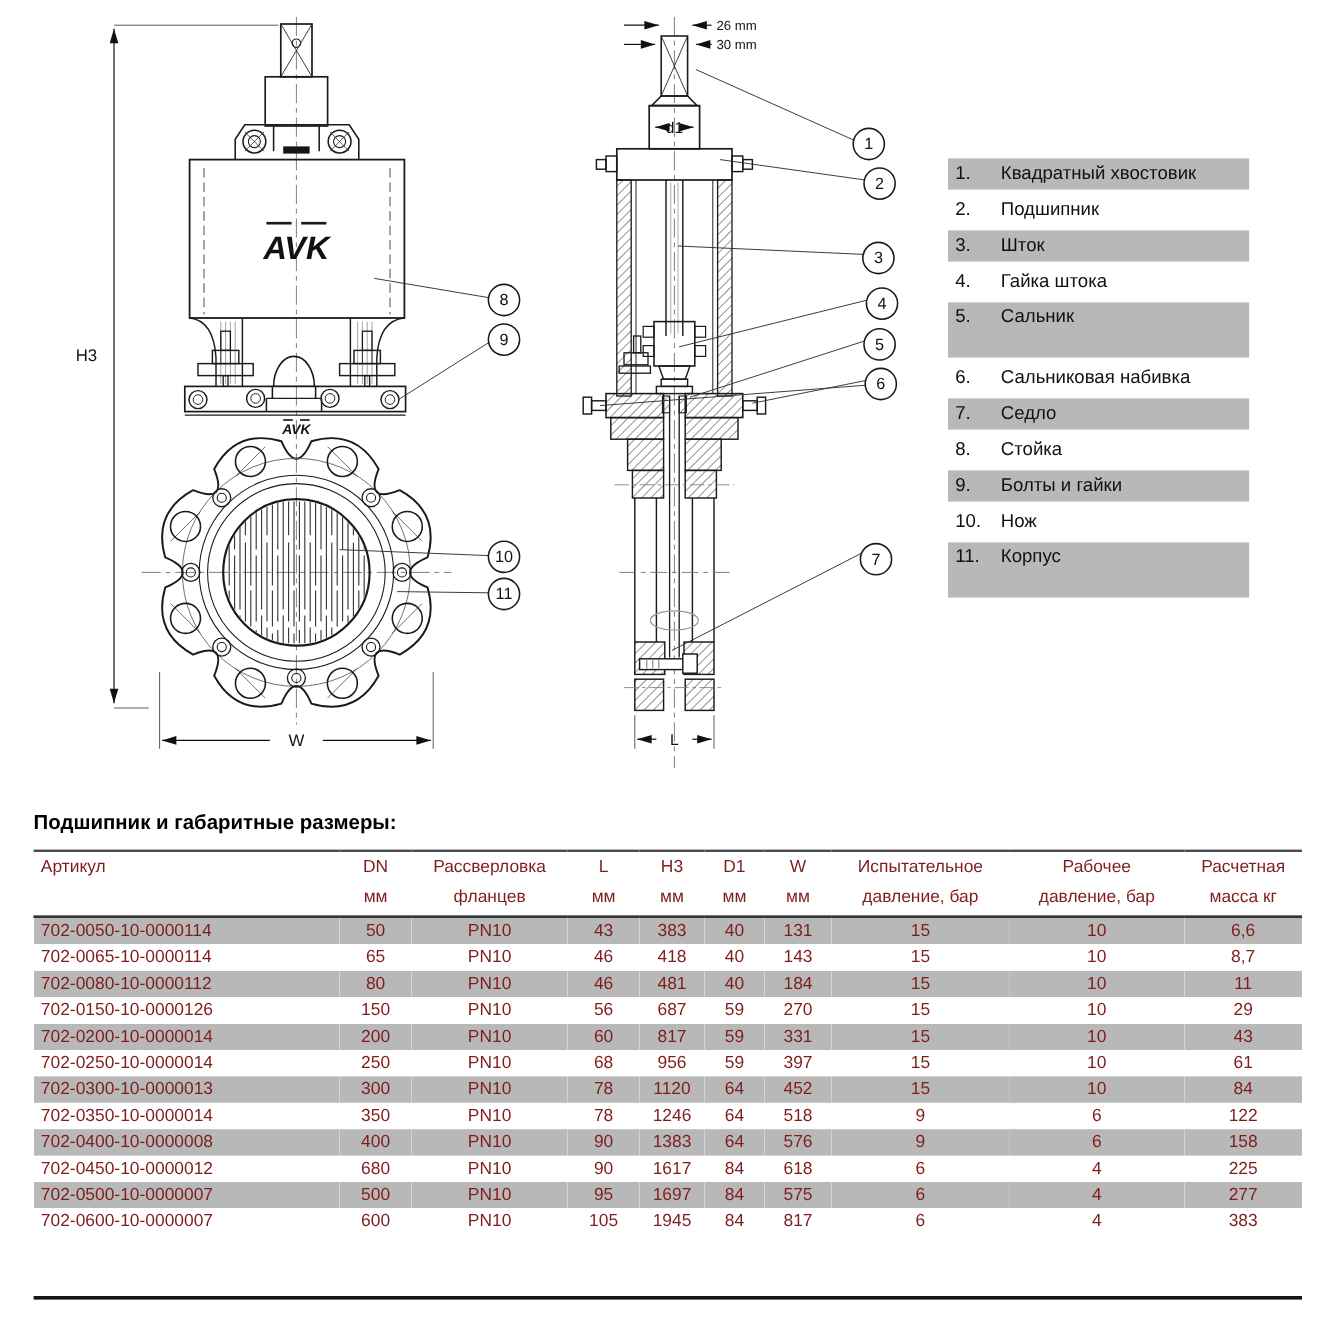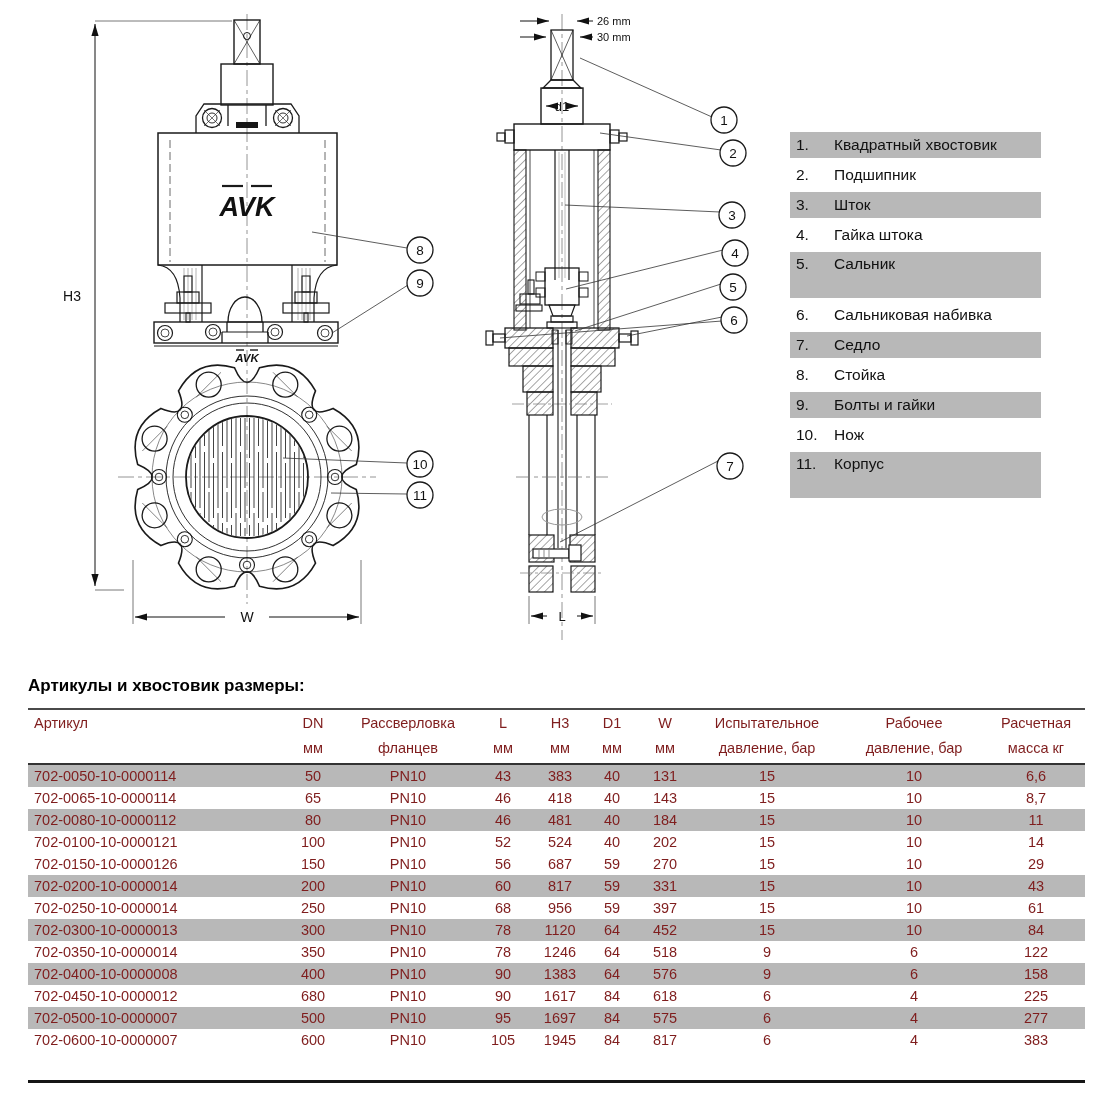--- a/index.html
+++ b/index.html
@@ -472,21 +472,21 @@
           <span class="legend-num">10.</span>
           <span class="legend-label">Нож</span>
         </div>
         <div class="legend-row shaded tall">
           <span class="legend-num">11.</span>
           <span class="legend-label">Корпус</span>
         </div>
       </div>
   </div>
 
-  <div class="table-title">Артикулы и хвостовик размеры:</div>
+  <div class="table-title">Подшипник и габаритные размеры:</div>
 
   <table class="dim-table">
     <colgroup>
       <col style="width:255px">
         <col style="width:60px">
         <col style="width:130px">
         <col style="width:60px">
       <col style="width:54px">
         <col style="width:50px">
         <col style="width:56px">
@@ -569,32 +569,20 @@
           <td>PN10</td>
           <td>46</td>
           <td>481</td>
           <td>40</td>
           <td>184</td>
           <td>15</td>
           <td>10</td>
           <td>11</td>
         </tr>
         <tr>
-          <td>702-0100-10-0000121</td>
-          <td>100</td>
-          <td>PN10</td>
-          <td>52</td>
-          <td>524</td>
-          <td>40</td>
-          <td>202</td>
-          <td>15</td>
-          <td>10</td>
-          <td>14</td>
-        </tr>
-        <tr>
           <td>702-0150-10-0000126</td>
           <td>150</td>
           <td>PN10</td>
           <td>56</td>
           <td>687</td>
           <td>59</td>
           <td>270</td>
           <td>15</td>
           <td>10</td>
           <td>29</td>

